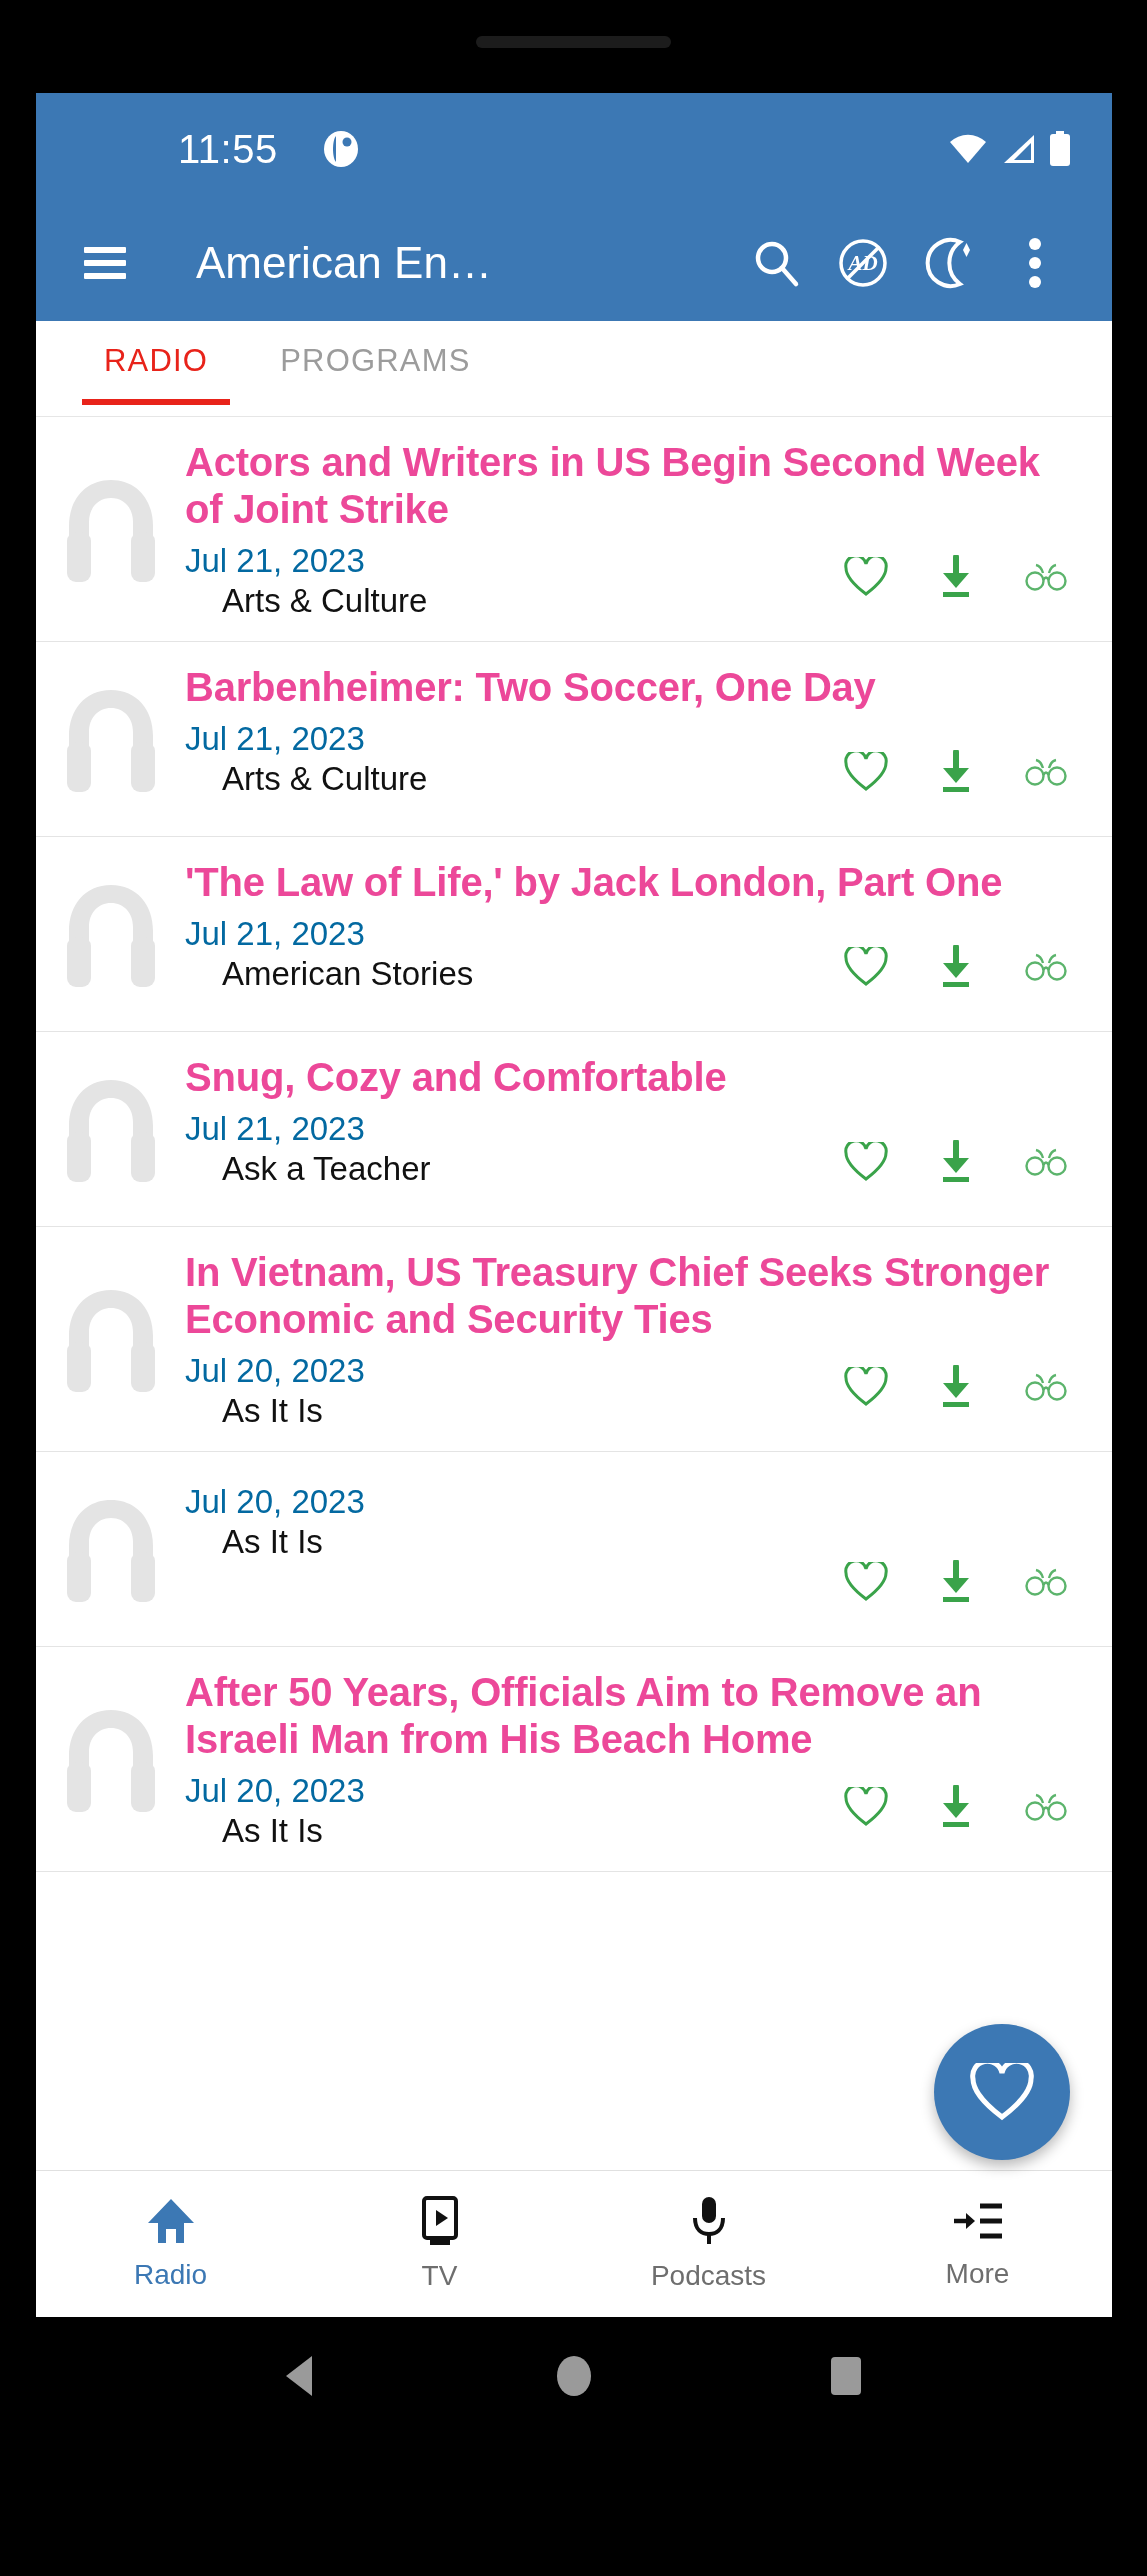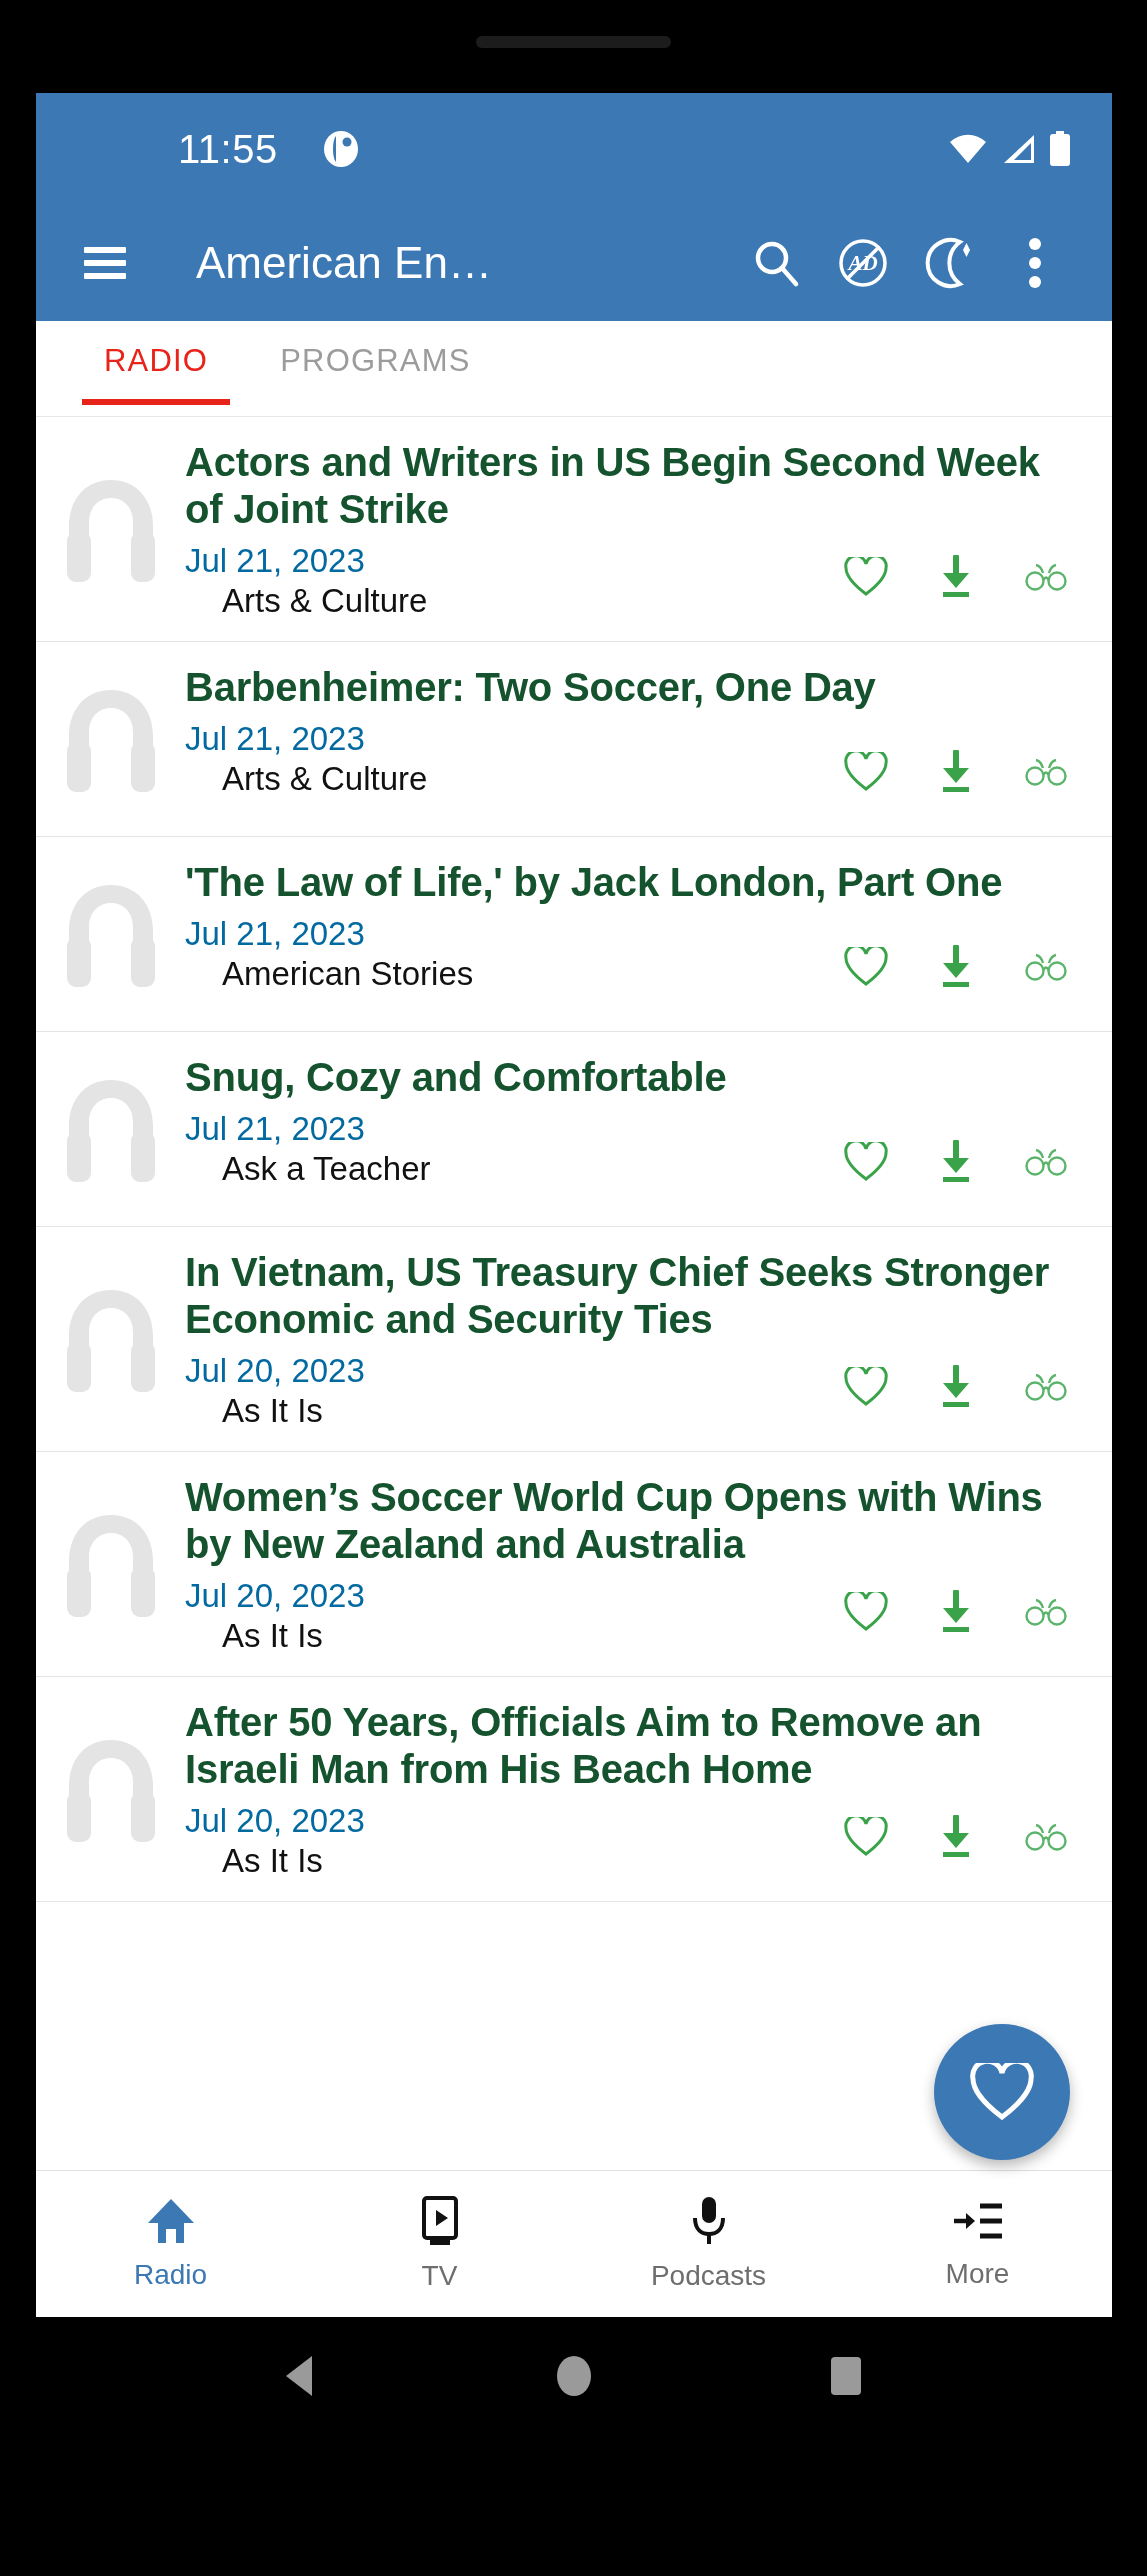--- a/index.html
+++ b/index.html
@@ -161,21 +161,21 @@
     display: flex;
     align-items: center;
     justify-content: center;
   }
   .row-body {
     flex: 1 1 auto;
     padding-right: 24px;
     min-width: 0;
   }
   .row-title {
-    color: #14532d;
+    color: #ec4899;
     font-size: 40px;
     font-weight: 700;
     line-height: 1.17;
     letter-spacing: -0.2px;
   }
   .row-date {
     color: #0369a1;
     font-size: 33px;
     margin-top: 8px;
     line-height: 1.22;
@@ -543,21 +543,20 @@
 
         <div class="article-row">
           <div class="thumb">
             <svg width="104" height="112" viewBox="0 0 104 112">
               <path d="M52 6 C26 6 10 26 10 52 L10 70 L30 70 L30 48 C30 34 39 24 52 24 C65 24 74 34 74 48 L74 70 L94 70 L94 52 C94 26 78 6 52 6 Z" fill="#e4e4e4"></path>
               <rect x="8" y="58" width="24" height="50" rx="9" fill="#e4e4e4"></rect>
               <rect x="72" y="58" width="24" height="50" rx="9" fill="#e4e4e4"></rect>
             </svg>
           </div>
           <div class="row-body">
-            <div class="row-title">Women’s Soccer World Cup Opens with Wins by New Zealand and Australia</div>
             <div class="row-date">Jul 20, 2023</div>
             <div class="row-category">As It Is</div>
           </div>
           <div class="row-actions">
             <span class="row-action">
               <svg width="44" height="40" viewBox="0 0 44 40">
                   <path d="M22 37 C6 25 2 16 2 11 A9.5 9.5 0 0 1 22 7 A9.5 9.5 0 0 1 42 11 C42 16 38 25 22 37 Z" fill="none" stroke="#3aa34a" stroke-width="3"></path>
                 </svg>
             </span>
             <span class="row-action">

